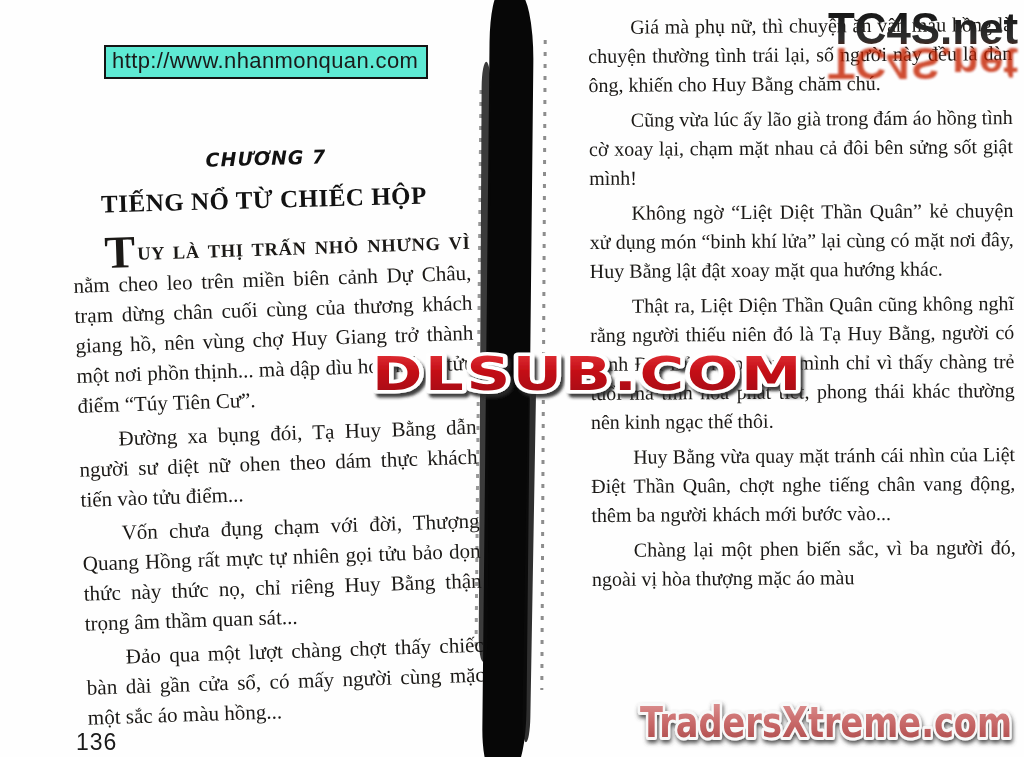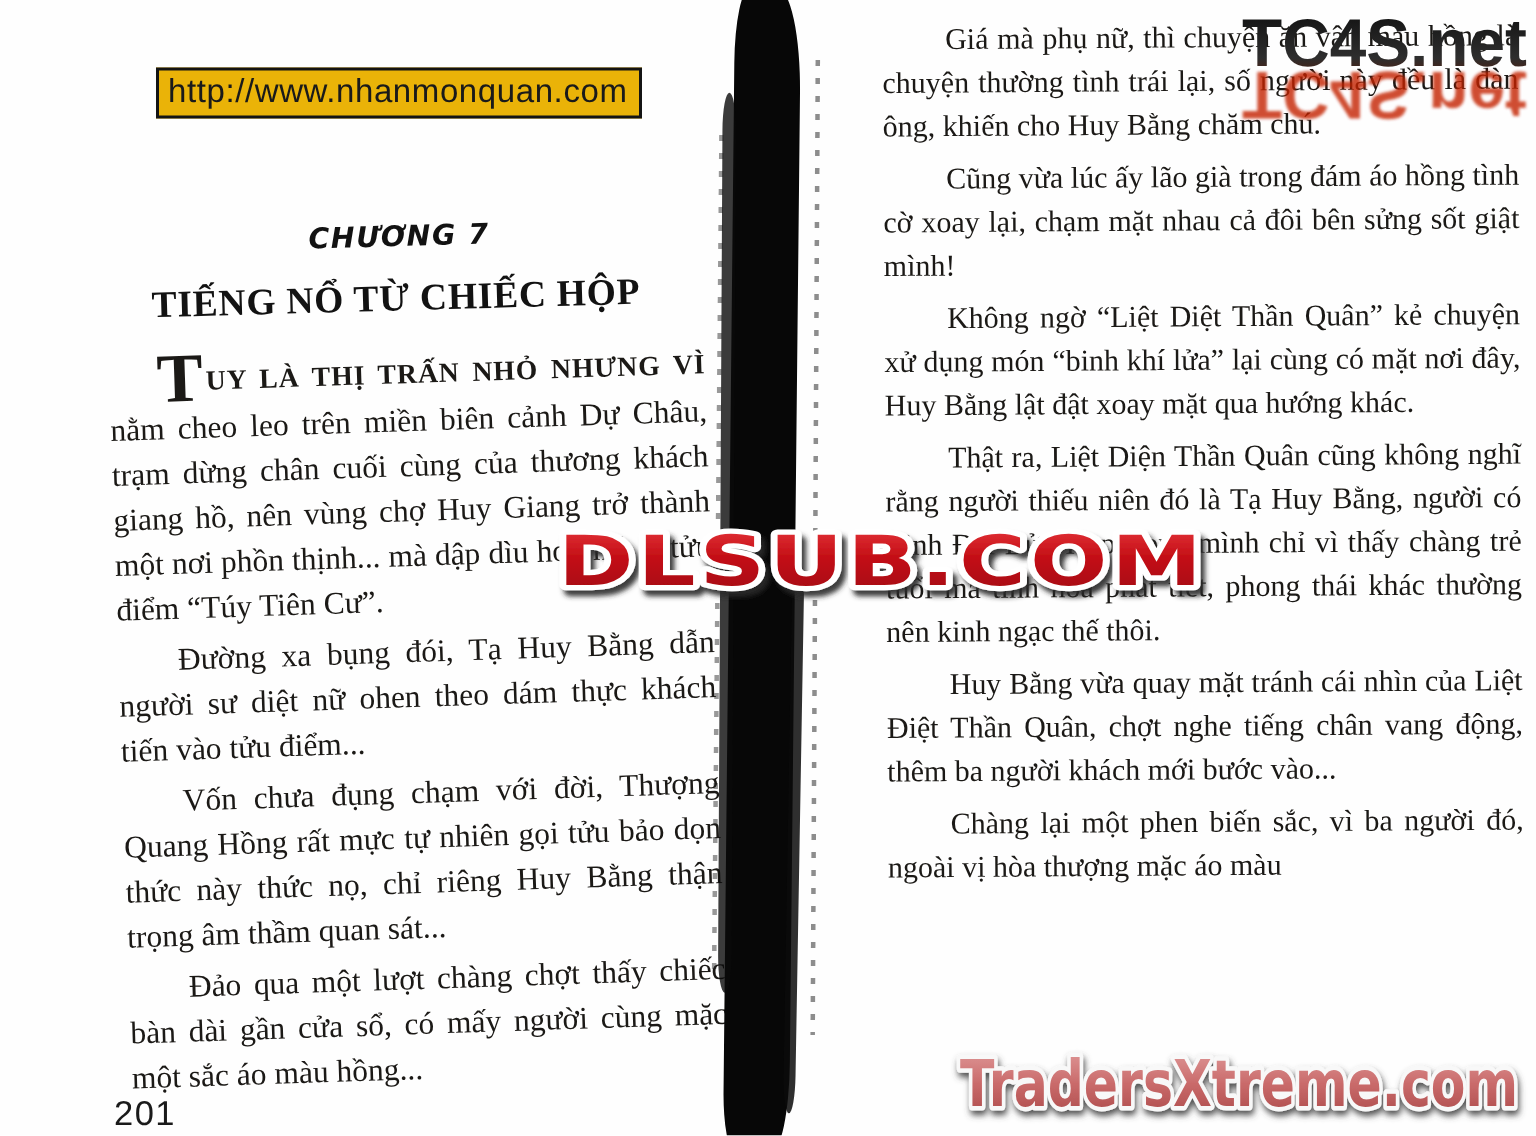--- a/index.html
+++ b/index.html
@@ -5,21 +5,21 @@
   html,body { margin:0; padding:0; background:#ffffff; }
   .canvas {
     position:relative; width:1024px; height:757px; overflow:hidden;
     background:#fefefe; color:#171513;
     font-family:"Liberation Serif", serif;
   }
 
   
   .url-box {
     position:absolute; left:104px; top:45px;
-    border:2px solid #141414; background:#eab308;
+    border:2px solid #141414; background:#5eead4;
     padding:1px 8px 3px 6px;
     font-family:"Liberation Sans", sans-serif;
     font-size:22px; letter-spacing:0.4px; color:#1a1a1a;
   }
   .chapter-label {
     position:absolute; left:70px; top:147px; width:392px;
     text-align:center; font-family:"DejaVu Sans", sans-serif;
     font-style:italic; font-weight:bold; font-size:19px; letter-spacing:1px;
     transform:rotate(-1.6deg); color:#121212;
   }
@@ -94,21 +94,21 @@
     <div class="chapter-label">CHƯƠNG 7</div>
     <div class="chapter-title">TIẾNG NỔ TỪ CHIẾC HỘP</div>
 
     <div class="left-body">
       <p class="para lead"><span class="dropcap">T</span><span class="lead-caps">UY LÀ THỊ TRẤN NHỎ NHƯNG VÌ</span><span> nằm cheo leo trên miền biên cảnh Dự Châu, trạm dừng chân cuối cùng của thương khách giang hồ, nên vùng chợ Huy Giang trở thành một nơi phồn thịnh... mà dập dìu hơn hết là tửu điểm “Túy Tiên Cư”.</span></p>
       <p class="para indent">Đường xa bụng đói, Tạ Huy Bằng dẫn người sư diệt nữ ohen theo dám thực khách tiến vào tửu điểm...</p>
       <p class="para indent">Vốn chưa đụng chạm với đời, Thượng Quang Hồng rất mực tự nhiên gọi tửu bảo dọn thức này thức nọ, chỉ riêng Huy Bằng thận trọng âm thầm quan sát...</p>
       <p class="para indent">Đảo qua một lượt chàng chợt thấy chiếc bàn dài gần cửa sổ, có mấy người cùng mặc một sắc áo màu hồng...</p>
     </div>
 
-    <div class="page-num">201</div>
+    <div class="page-num">136</div>
   </div>
 
   <div class="gutter"></div>
   <div class="speckle s1"></div>
   <div class="speckle s2"></div>
 
   <div>
     <div class="right-body">
       <p class="para">Giá mà phụ nữ, thì chuyện ăn vận màu hồng là chuyện thường tình trái lại, số người này đều là đàn ông, khiến cho Huy Bằng chăm chú.</p>
       <p class="para">Cũng vừa lúc ấy lão già trong đám áo hồng tình cờ xoay lại, chạm mặt nhau cả đôi bên sửng sốt giật mình!</p>

